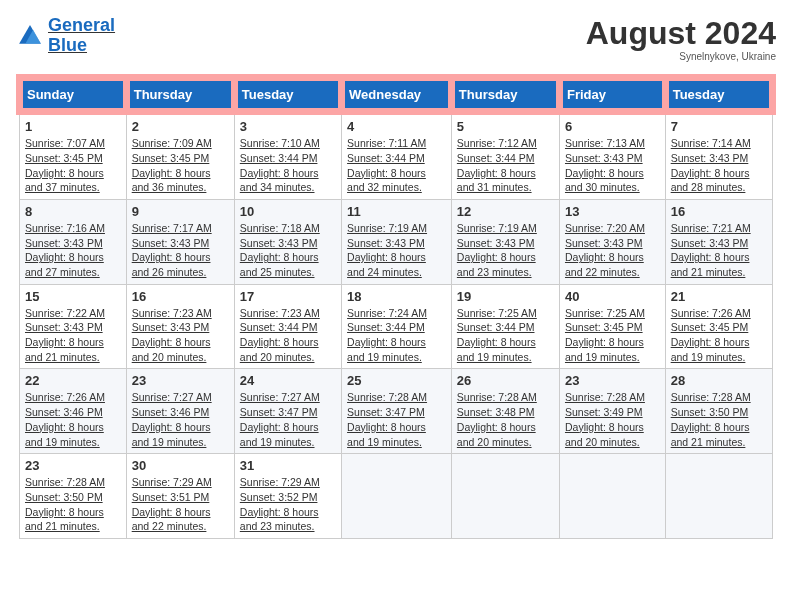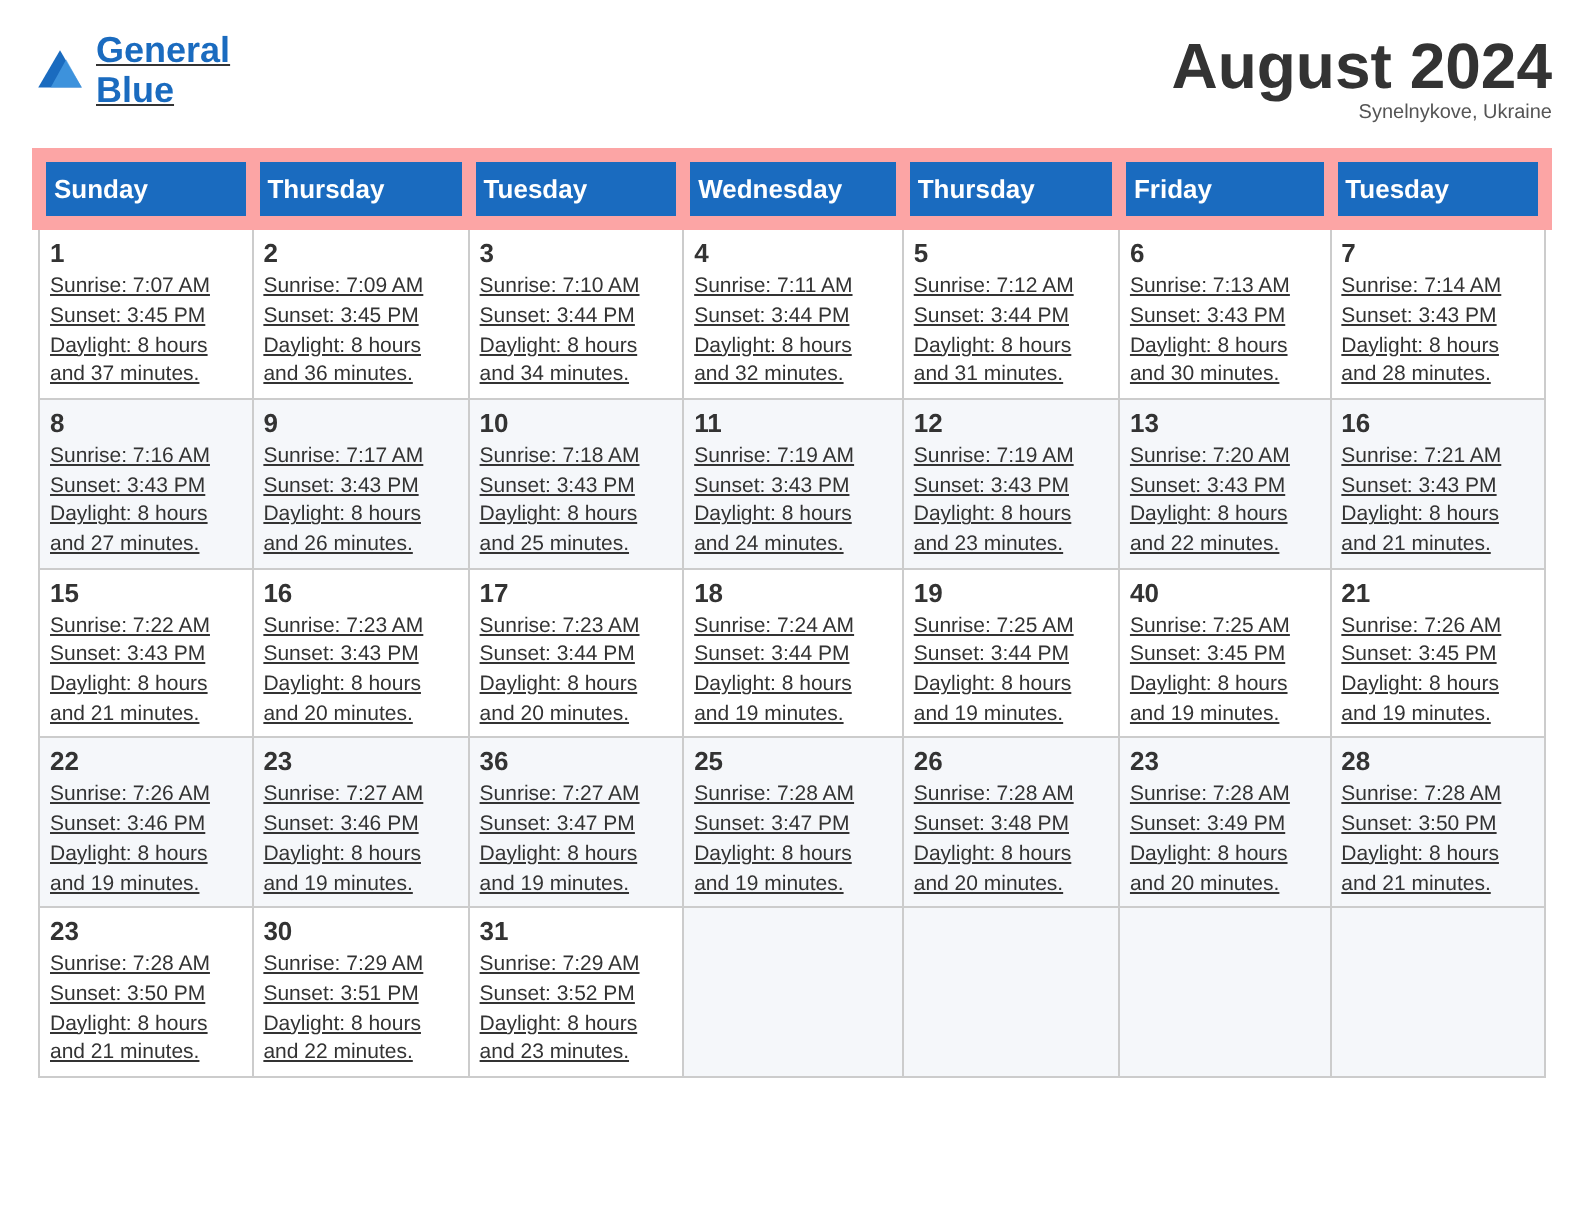--- a/index.html
+++ b/index.html
@@ -216,21 +216,21 @@
       <tr>
         <td>
           <span class="day-num">22</span>
           <div class="day-info">Sunrise: 7:26 AM<br>Sunset: 3:46 PM<br>Daylight: 8 hours and 19 minutes.</div>
         </td>
         <td>
           <span class="day-num">23</span>
           <div class="day-info">Sunrise: 7:27 AM<br>Sunset: 3:46 PM<br>Daylight: 8 hours and 19 minutes.</div>
         </td>
         <td>
-          <span class="day-num">36</span>
+          <span class="day-num">24</span>
           <div class="day-info">Sunrise: 7:27 AM<br>Sunset: 3:47 PM<br>Daylight: 8 hours and 19 minutes.</div>
         </td>
         <td>
           <span class="day-num">25</span>
           <div class="day-info">Sunrise: 7:28 AM<br>Sunset: 3:47 PM<br>Daylight: 8 hours and 19 minutes.</div>
         </td>
         <td>
           <span class="day-num">26</span>
           <div class="day-info">Sunrise: 7:28 AM<br>Sunset: 3:48 PM<br>Daylight: 8 hours and 20 minutes.</div>
         </td>

